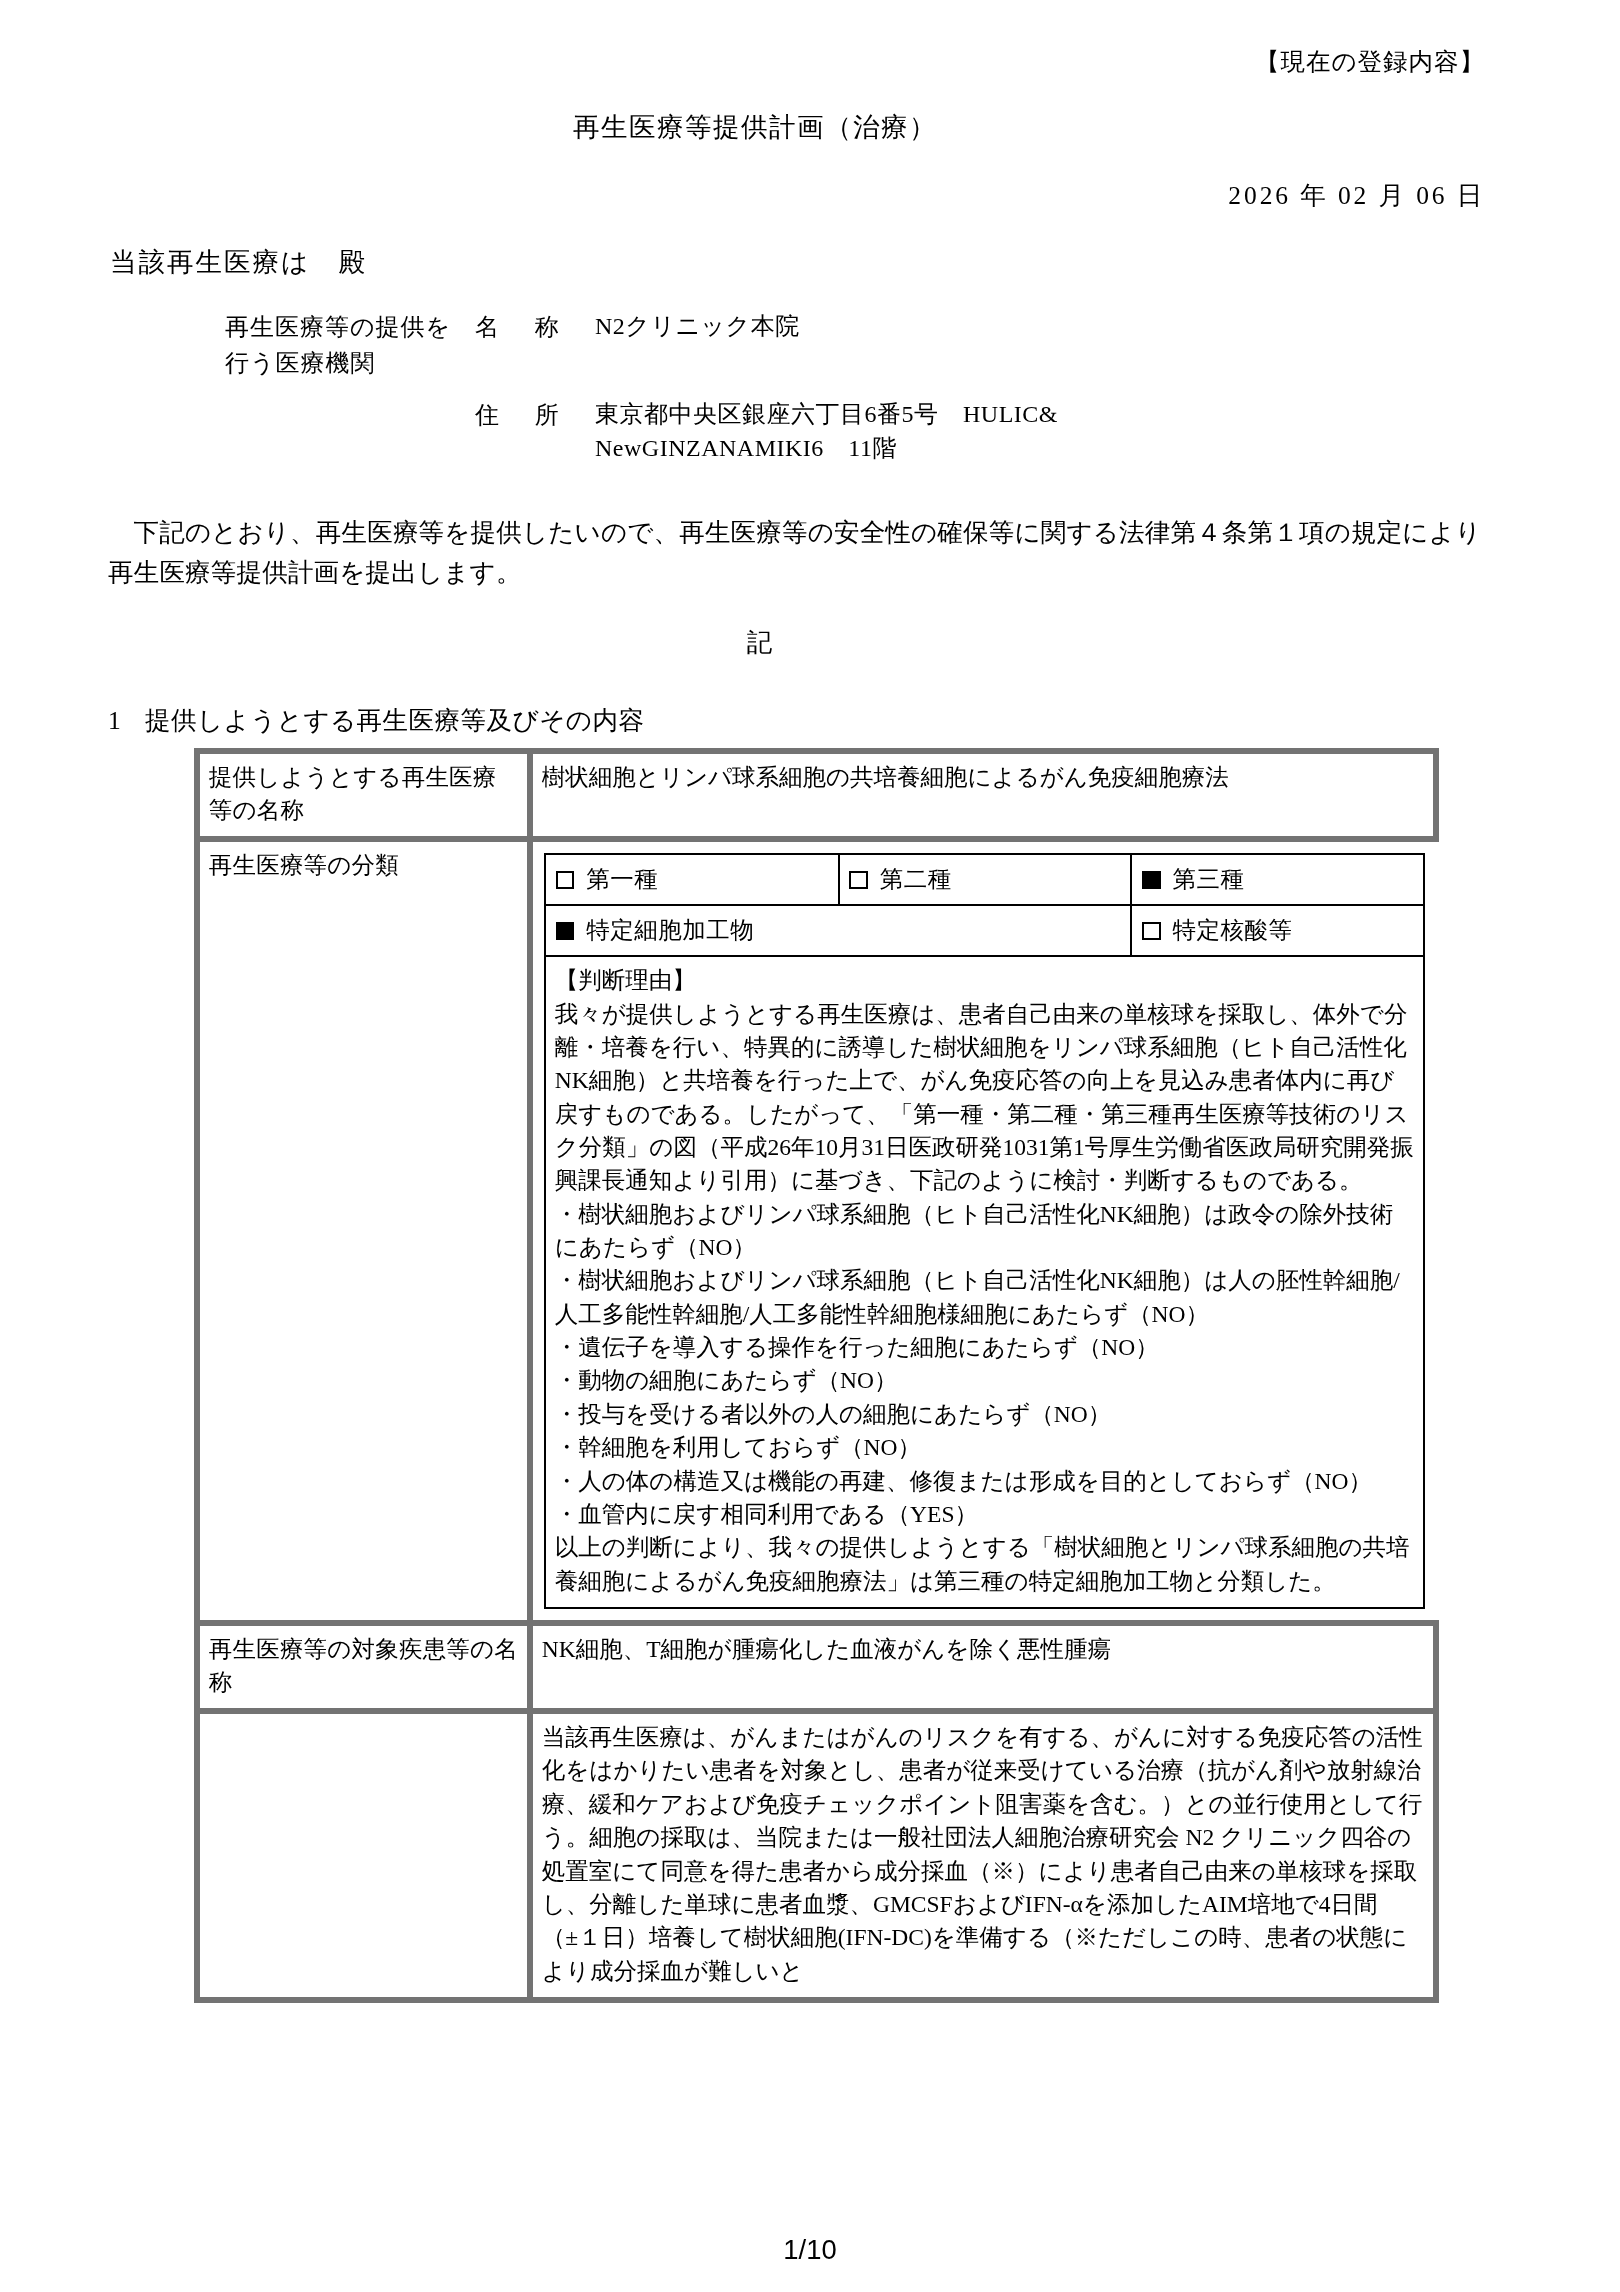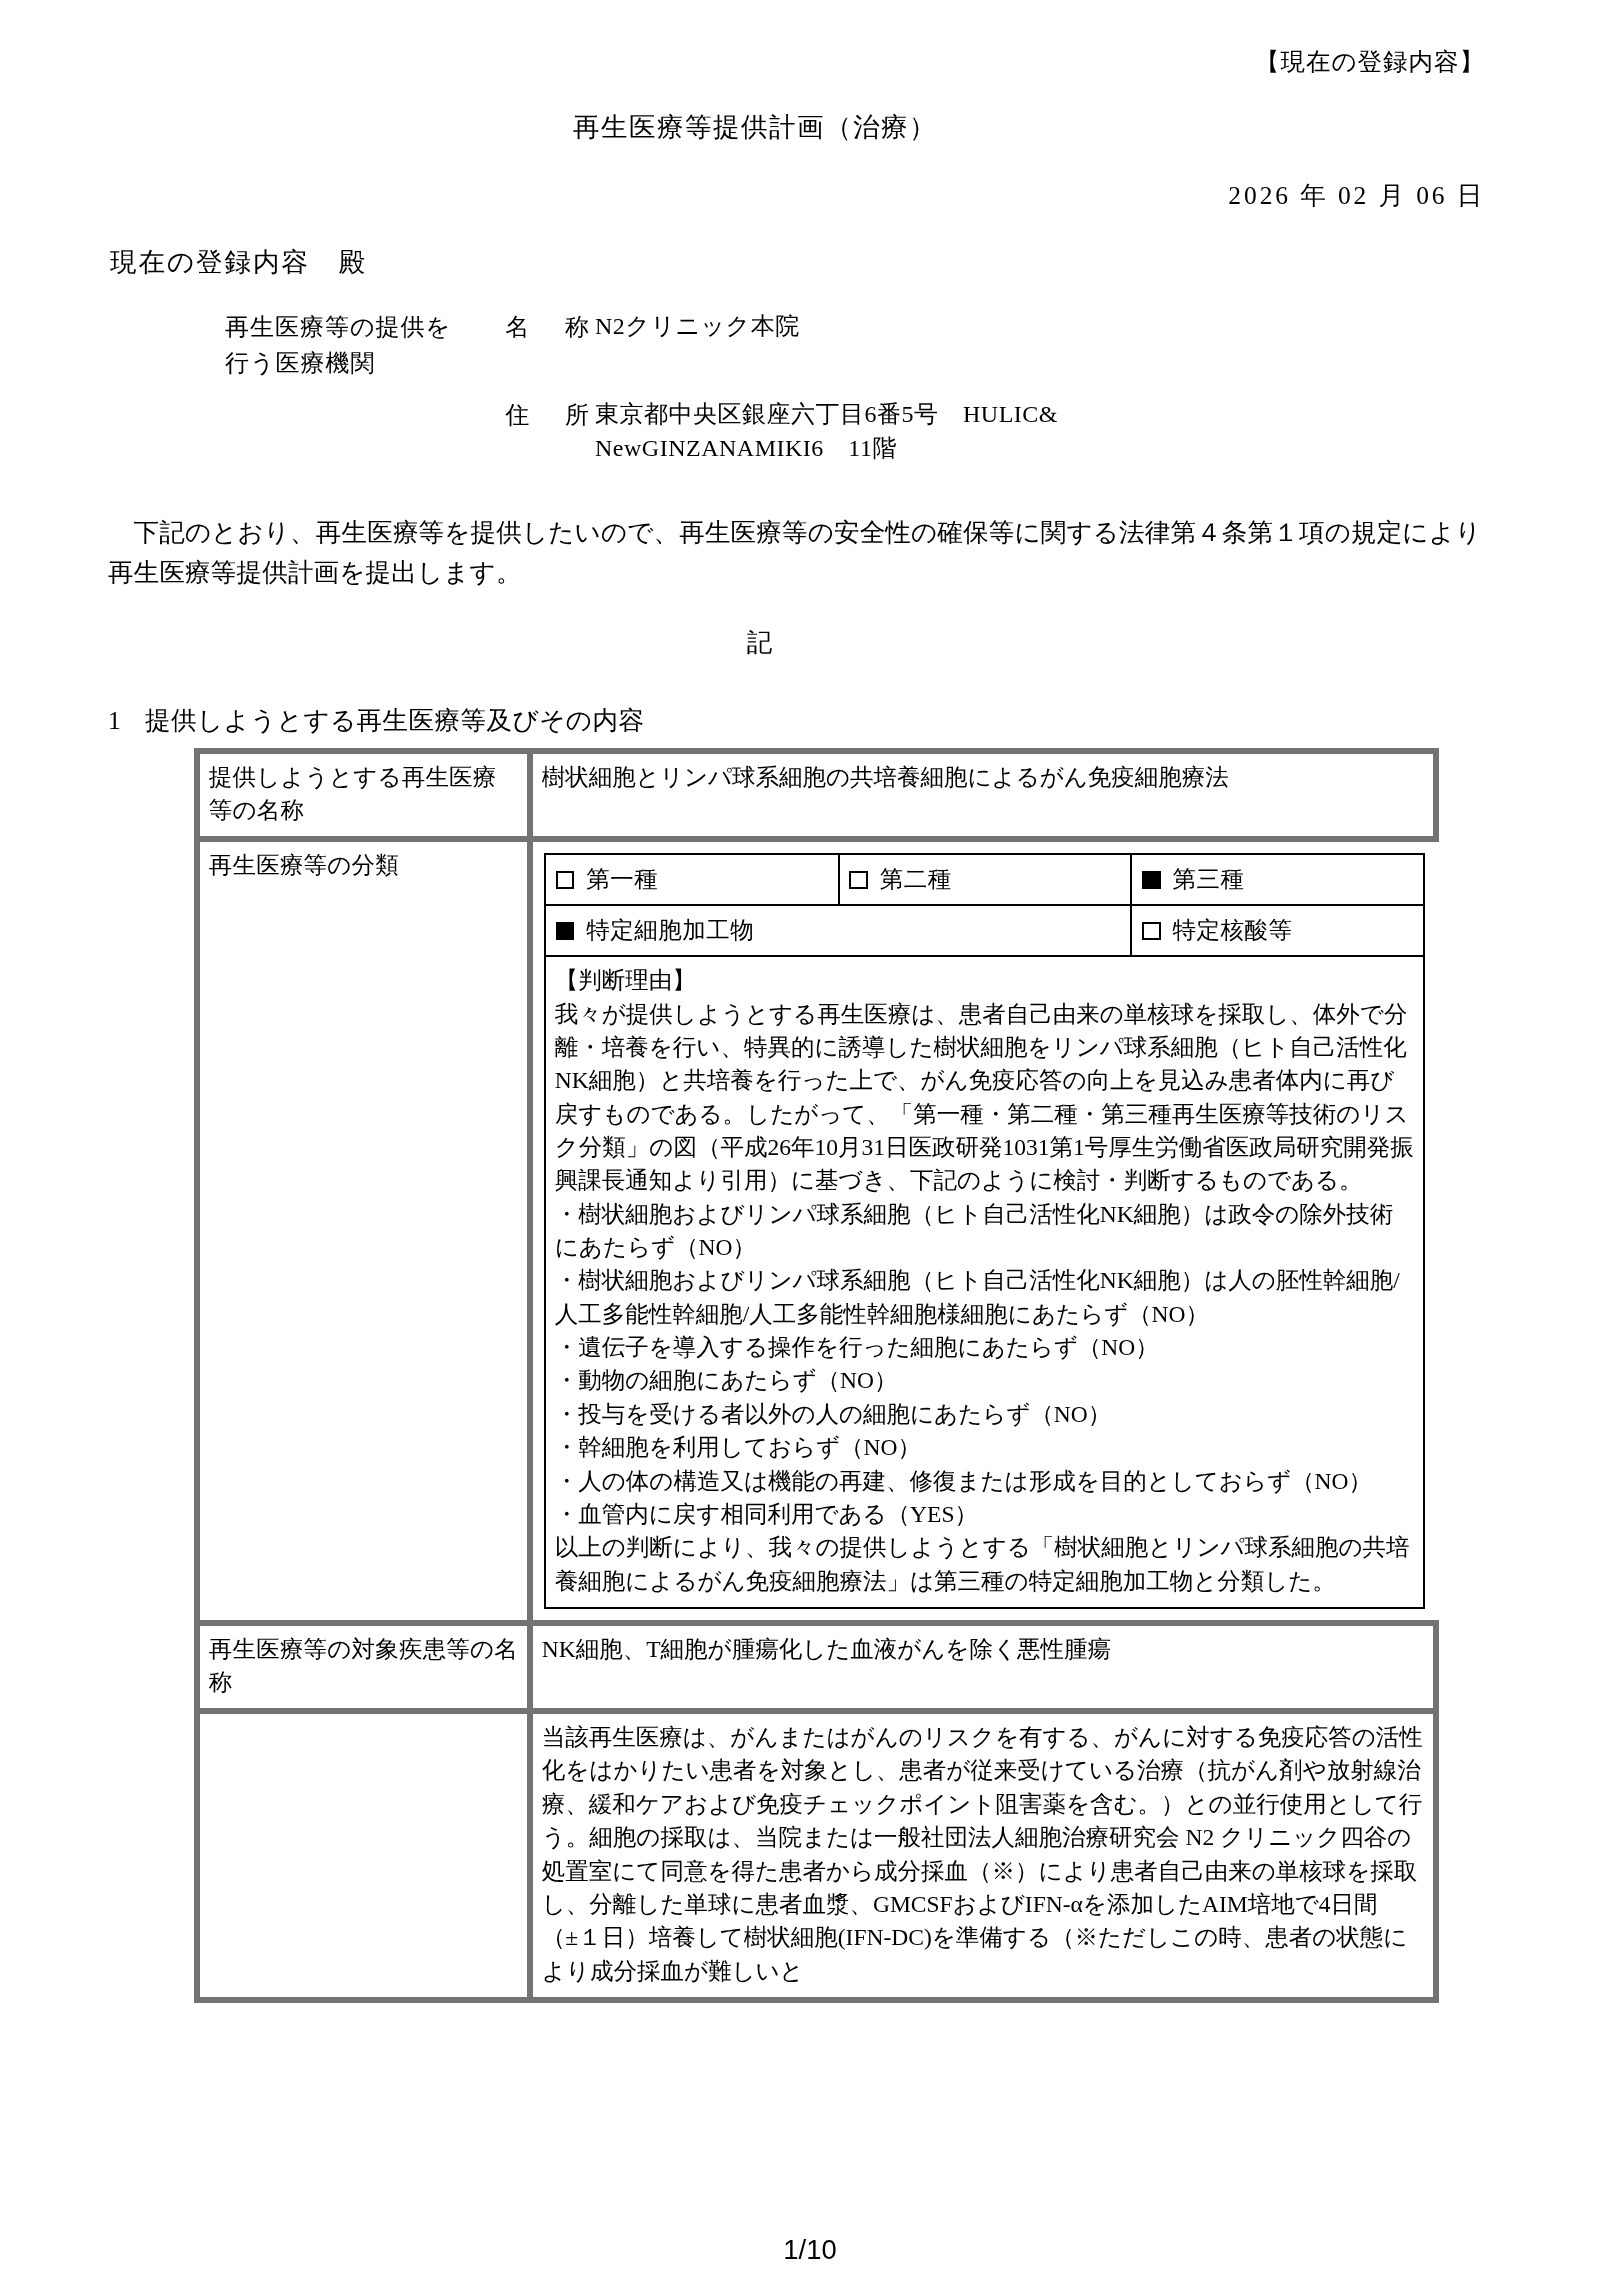--- a/index.html
+++ b/index.html
@@ -73,21 +73,20 @@
     width: 250px;
     flex: 0 0 250px;
     line-height: 1.5;
     letter-spacing: 1px;
   }
   .inst-key {
     width: 120px;
     flex: 0 0 120px;
     letter-spacing: 5.9px;
     line-height: 1.5;
-    text-align: right;
   }
   .inst-val {
     flex: 1 1 auto;
     line-height: 1.45;
     letter-spacing: 0.5px;
   }
   .inst-row.addr { margin-top: 15.7px; }
   .inst-row.mgr  { margin-top: 21.6px; }
   .mgr-left {
     width: 194px;
@@ -193,21 +192,21 @@
 
 <div class="page">
   <div class="inner">
 
     <div class="reg-status">【現在の登録内容】</div>
 
     <div class="doc-title">再生医療等提供計画（治療）</div>
 
     <div class="doc-date">2026 年 02 月 06 日</div>
 
-    <div class="addressee">現在の登録内容　殿</div>
+    <div class="addressee">当該再生医療は　殿</div>
 
     <div class="inst-block">
 
       <div class="inst-row">
         <div class="inst-left">
           <div>再生医療等の提供を</div>
           <div>行う医療機関</div>
         </div>
         <div class="inst-key">名　称</div>
         <div class="inst-val">N2クリニック本院</div>

